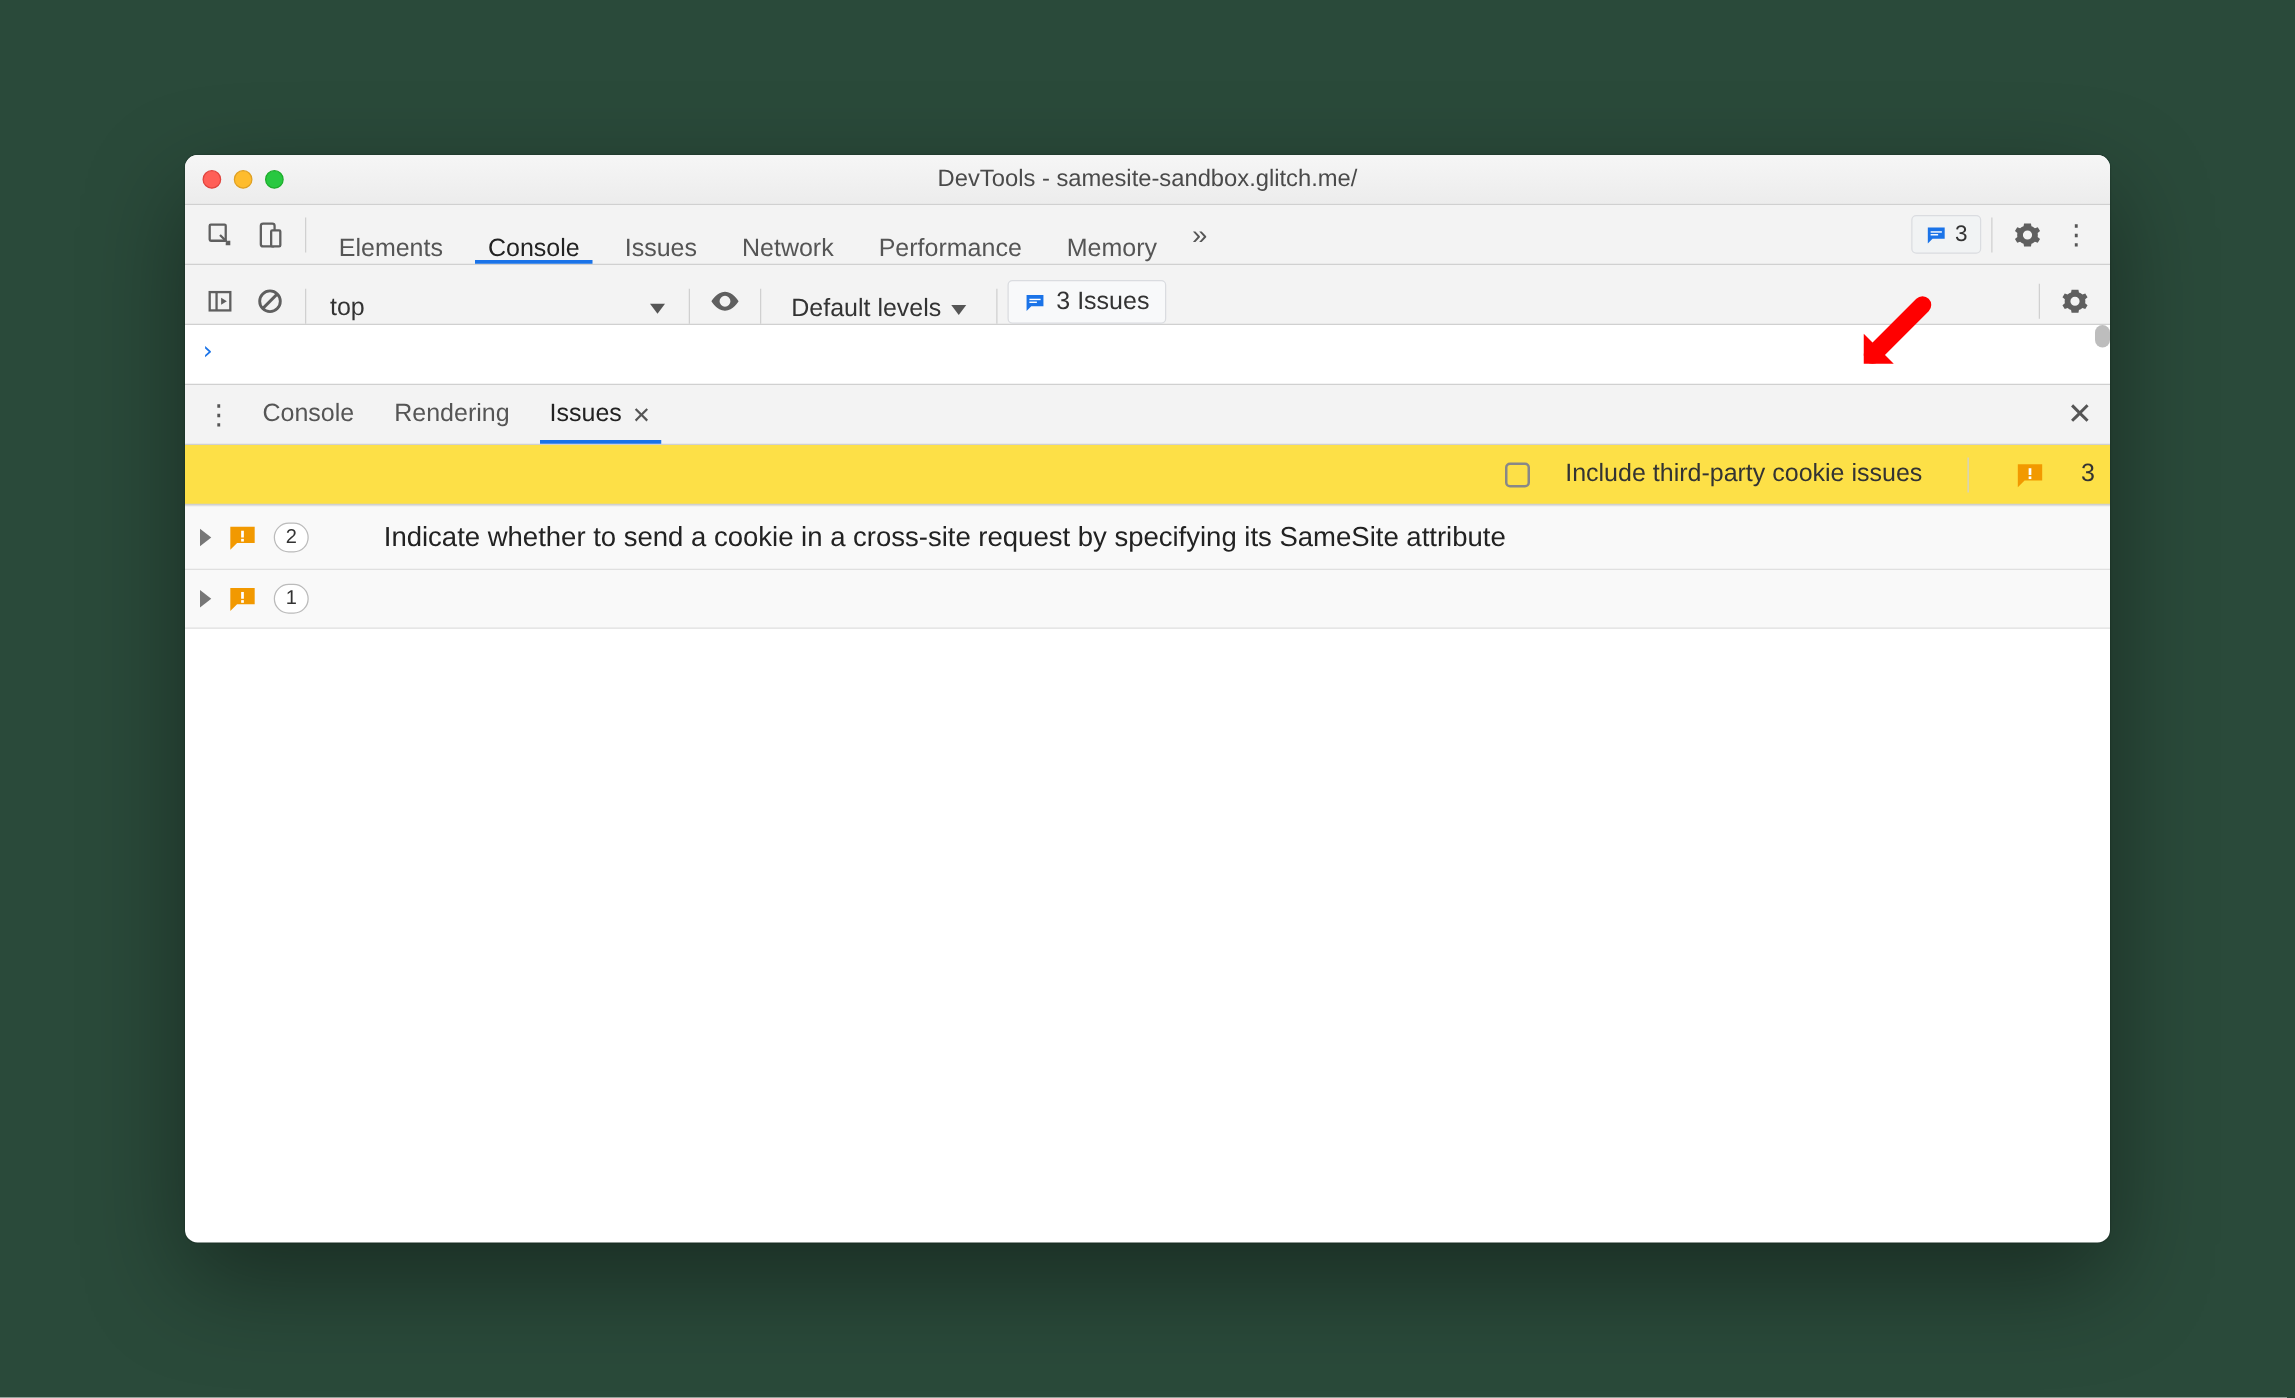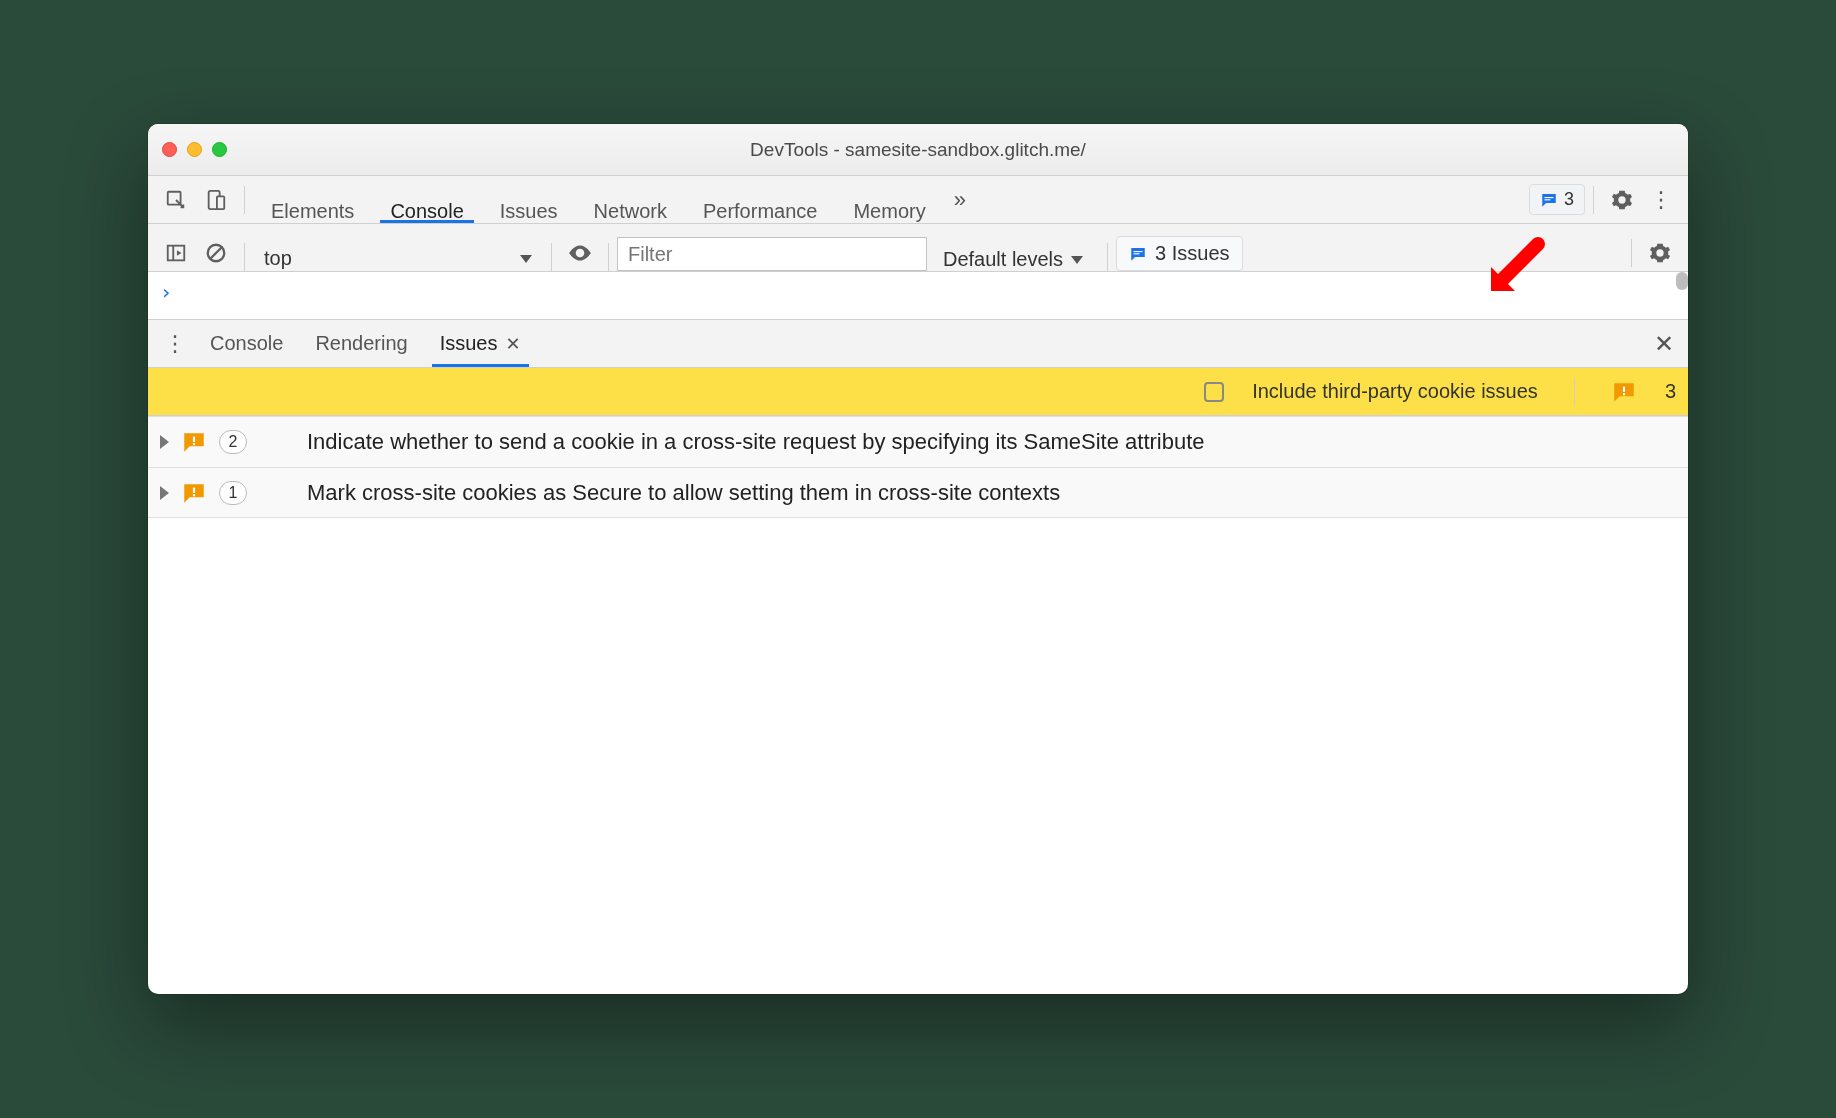--- a/index.html
+++ b/index.html
@@ -17,21 +17,21 @@
     height: 870px;
     background: #fff;
     border-radius: 10px;
     box-shadow: 0 30px 80px rgba(0,0,0,0.4), 0 0 0 1px rgba(0,0,0,0.1);
     overflow: hidden;
     position: relative;
     display: flex;
     flex-direction: column;
   }
   .titlebar {
-    height: 52px;
+    height: 40px;
     background: linear-gradient(#f6f6f6,#ececec);
     border-bottom: 1px solid #d0d0d0;
     display: flex;
     align-items: center;
     padding: 0 14px;
     position: relative;
   }
   .traffic { display: flex; gap: 10px; }
   .dot { width: 15px; height: 15px; border-radius: 50%; }
   .dot.red { background:#ff5f57; border:1px solid #e0443e;}
@@ -272,21 +272,20 @@
       <span>top</span>
       <span class="triangle-down"></span>
     </div>
     <div class="sep"></div>
     <div class="icon-btn">
       <svg class="eye-icon" viewBox="0 0 24 24" fill="#5f5f5f">
           <path d="M12 5C6 5 2 12 2 12s4 7 10 7 10-7 10-7-4-7-10-7zm0 11a4 4 0 1 1 0-8 4 4 0 0 1 0 8z"></path>
         </svg>
     </div>
     <div class="sep"></div>
-    <input class="filter-input" placeholder="Filter" style="">
     <div class="level-dropdown">
       <span>Default levels</span>
       <span class="triangle-down"></span>
     </div>
     <div class="sep"></div>
     <div class="issues-chip">
       <svg class="chat-icon" viewBox="0 0 24 24" fill="#1a73e8">
           <path d="M3 4h18v12H8l-5 5V4z"></path>
           <rect x="6" y="8" width="12" height="1.5" fill="#fff"></rect>
           <rect x="6" y="11" width="8" height="1.5" fill="#fff"></rect>
@@ -354,21 +353,20 @@
   <div class="issue-row">
     <span class="expand-triangle"></span>
     <span class="warn-chip">
       <svg viewBox="0 0 24 24" width="26" height="26" fill="#f29900">
           <path d="M3 4h18v12H8l-5 5V4z"></path>
           <rect x="11" y="7" width="2" height="5" fill="#fff"></rect>
           <rect x="11" y="13" width="2" height="2" fill="#fff"></rect>
         </svg>
     </span>
     <span class="count-badge">1</span>
-    <span class="issue-text">Mark cross-site cookies as Secure to allow setting them in cross-site contexts</span>
   </div>
 
   <svg class="arrow-annot" width="70" height="70" viewBox="0 0 70 70">
     <path d="M55 15 L15 55" stroke="#ff0000" stroke-width="14" stroke-linecap="round"></path>
     <path d="M8 38 L8 62 L32 62 Z" fill="#ff0000"></path>
   </svg>
 
 </div>
 
 </body></html>

